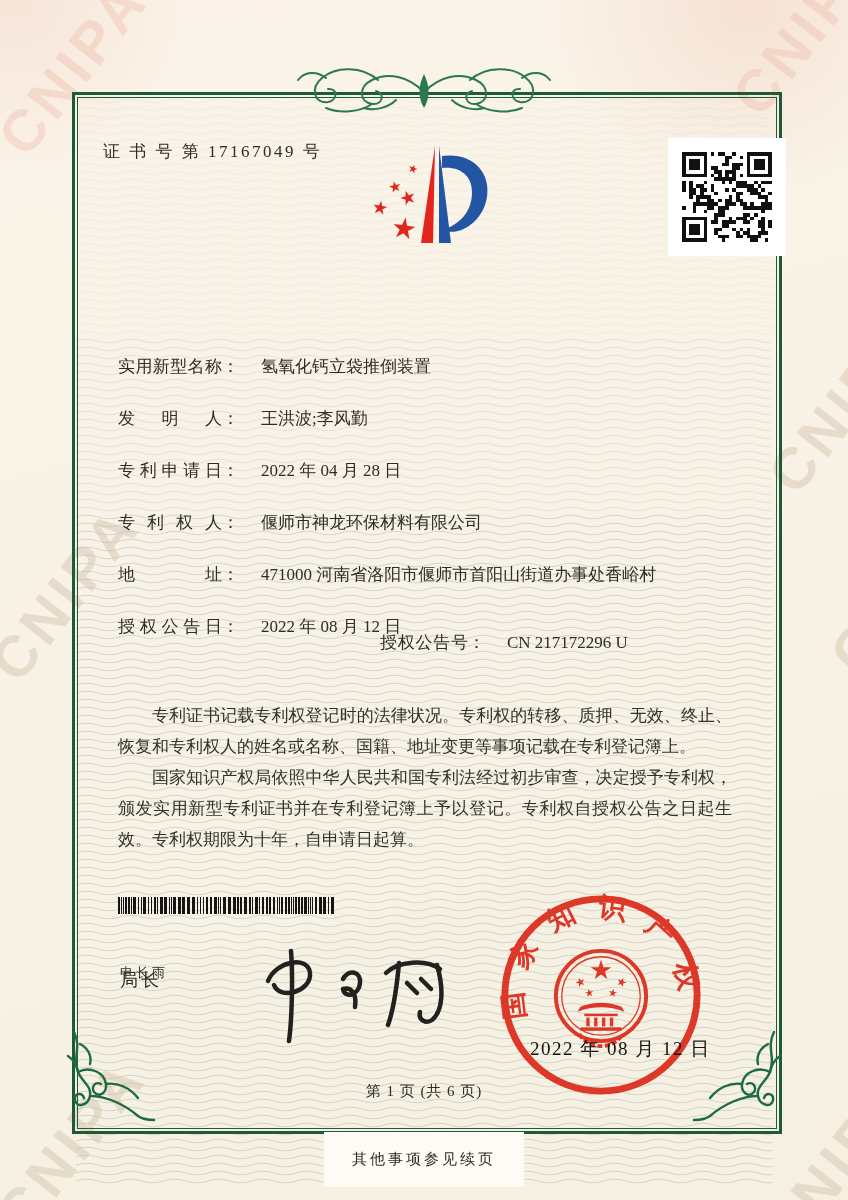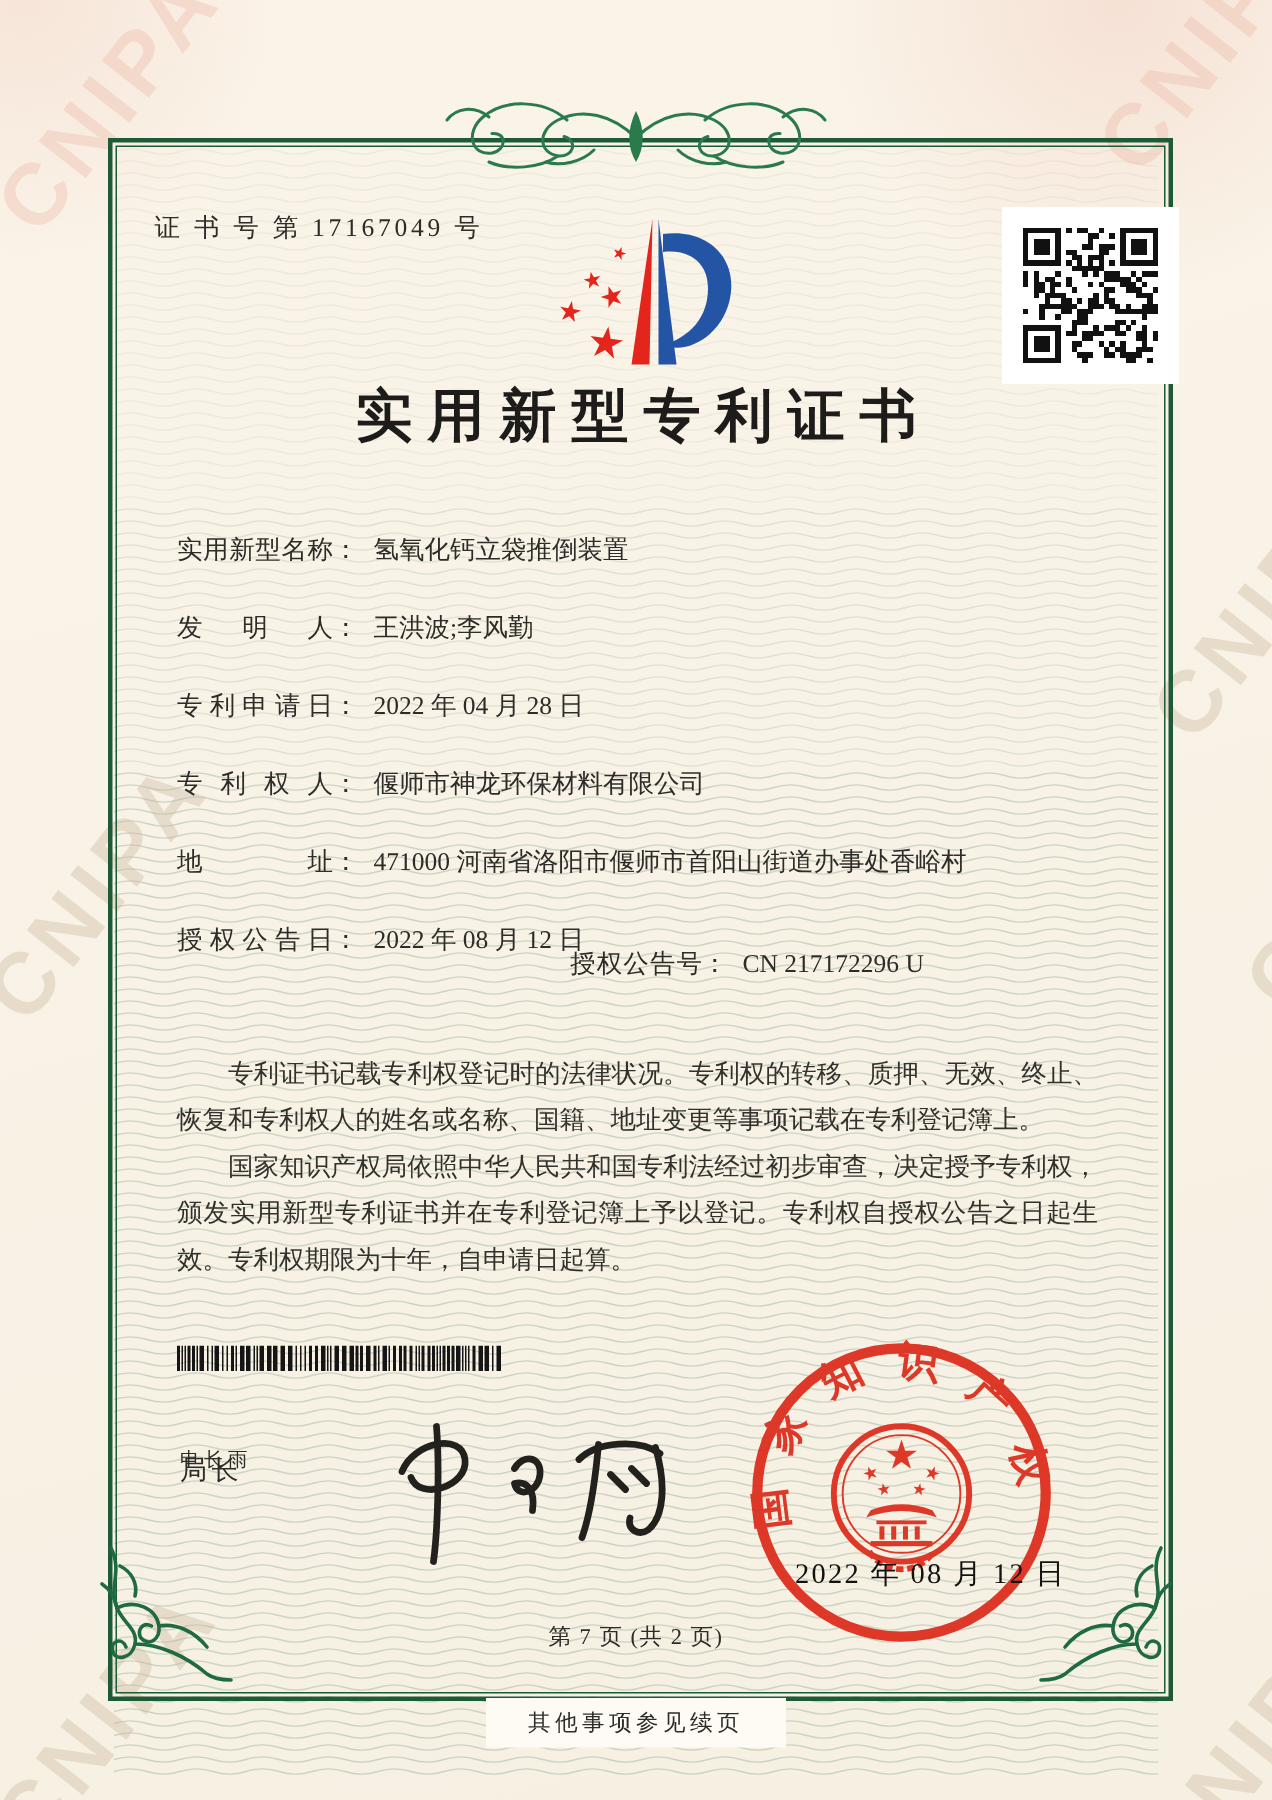--- a/index.html
+++ b/index.html
@@ -32,37 +32,37 @@
   #cert-no { position:absolute; left:103px; top:140px; font-size:17px; letter-spacing:2.5px; }
   #logo { position:absolute; left:350px; top:140px; }
   #qr-box { position:absolute; left:668px; top:138px; width:118px; height:118px; background:#fff; }
   #qr { position:absolute; left:14px; top:14px; }
   #title { position:absolute; left:72px; top:252px; width:704px; text-align:center;
            font-size:38px; font-weight:bold; letter-spacing:10px; color:#1d1c1a;
            text-indent:10px; }
   #fields { position:absolute; left:118px; top:355px; width:620px; font-size:17px; }
   .row { height:52px; position:relative; white-space:nowrap; }
   .fl  { display:inline-block; width:104px; text-align:justify; text-align-last:justify; vertical-align:top; }
-  .fv  { margin-left:10px; }
+  .fv  { margin-left:22px; }
   .g2  { position:absolute; left:262px; top:16px; }
   .fl2 { display:inline-block; width:88px; text-align:justify; text-align-last:justify; }
   #paras { position:absolute; left:118px; top:700px; width:614px; font-size:17px;
            line-height:31px; text-align:justify; color:#33312c; }
   #paras p { margin:0; text-indent:2em; }
   #barcode { position:absolute; left:118px; top:897px; }
   #commissioner-title { position:absolute; left:120px; top:968px; font-size:18px; letter-spacing:3px;text-align:center; }
   #commissioner-name  { position:absolute; left:120px; top:964px; font-size:13px; letter-spacing:3px; }
   #signature { position:absolute; left:248px; top:945px; }
   #seal { position:absolute; left:498px; top:892px; opacity:.95; }
   #seal-date { position:absolute; left:530px; top:1036px; font-size:19px; letter-spacing:1.5px;
                color:#14120f; white-space:nowrap; z-index:7; }
   #page-indicator { position:absolute; left:0; top:1082px; width:848px; text-align:center;
                     font-size:15px; letter-spacing:1px; }
   #note-box { position:absolute; left:50%; top:1132px; transform:translateX(-50%);
-              background:#fdfbf3; padding:7px 28px; font-size:15px; letter-spacing:3px;
+              background:#fdfbf3; padding:18px 28px; font-size:15px; letter-spacing:3px;
               z-index:6; white-space:nowrap; }
 </style>
 </head>
 <body>
 
 <svg id="waves" width="696" height="1092" viewBox="0 0 696 1092">
     <path d="M0 6 q11 -3.5 22 0 t22 0 q11 -3.5 22 0 t22 0 q11 -3.5 22 0 t22 0 q11 -3.5 22 0 t22 0 q11 -3.5 22 0 t22 0 q11 -3.5 22 0 t22 0 q11 -3.5 22 0 t22 0 q11 -3.5 22 0 t22 0 q11 -3.5 22 0 t22 0 q11 -3.5 22 0 t22 0 q11 -3.5 22 0 t22 0 q11 -3.5 22 0 t22 0 q11 -3.5 22 0 t22 0 q11 -3.5 22 0 t22 0 q11 -3.5 22 0 t22 0 q11 -3.5 22 0 t22 0" fill="none" stroke="#9fb8a6" stroke-width="0.9" opacity="0.14"></path>
     <path d="M0 14 q11 -3.5 22 0 t22 0 q11 -3.5 22 0 t22 0 q11 -3.5 22 0 t22 0 q11 -3.5 22 0 t22 0 q11 -3.5 22 0 t22 0 q11 -3.5 22 0 t22 0 q11 -3.5 22 0 t22 0 q11 -3.5 22 0 t22 0 q11 -3.5 22 0 t22 0 q11 -3.5 22 0 t22 0 q11 -3.5 22 0 t22 0 q11 -3.5 22 0 t22 0 q11 -3.5 22 0 t22 0 q11 -3.5 22 0 t22 0 q11 -3.5 22 0 t22 0 q11 -3.5 22 0 t22 0" fill="none" stroke="#9fb8a6" stroke-width="0.9" opacity="0.14"></path>
     <path d="M0 22 q11 -3.5 22 0 t22 0 q11 -3.5 22 0 t22 0 q11 -3.5 22 0 t22 0 q11 -3.5 22 0 t22 0 q11 -3.5 22 0 t22 0 q11 -3.5 22 0 t22 0 q11 -3.5 22 0 t22 0 q11 -3.5 22 0 t22 0 q11 -3.5 22 0 t22 0 q11 -3.5 22 0 t22 0 q11 -3.5 22 0 t22 0 q11 -3.5 22 0 t22 0 q11 -3.5 22 0 t22 0 q11 -3.5 22 0 t22 0 q11 -3.5 22 0 t22 0 q11 -3.5 22 0 t22 0" fill="none" stroke="#9fb8a6" stroke-width="0.9" opacity="0.14"></path>
     <path d="M0 30 q11 -3.5 22 0 t22 0 q11 -3.5 22 0 t22 0 q11 -3.5 22 0 t22 0 q11 -3.5 22 0 t22 0 q11 -3.5 22 0 t22 0 q11 -3.5 22 0 t22 0 q11 -3.5 22 0 t22 0 q11 -3.5 22 0 t22 0 q11 -3.5 22 0 t22 0 q11 -3.5 22 0 t22 0 q11 -3.5 22 0 t22 0 q11 -3.5 22 0 t22 0 q11 -3.5 22 0 t22 0 q11 -3.5 22 0 t22 0 q11 -3.5 22 0 t22 0 q11 -3.5 22 0 t22 0" fill="none" stroke="#9fb8a6" stroke-width="0.9" opacity="0.14"></path>
@@ -466,21 +466,20 @@
         <rect x="19" y="23" width="1" height="1" fill="#111"></rect>
         <rect x="20" y="23" width="1" height="1" fill="#111"></rect>
         <rect x="21" y="23" width="1" height="1" fill="#111"></rect>
         <rect x="11" y="24" width="1" height="1" fill="#111"></rect>
         <rect x="19" y="24" width="1" height="1" fill="#111"></rect>
         <rect x="20" y="24" width="1" height="1" fill="#111"></rect>
         <rect x="23" y="24" width="1" height="1" fill="#111"></rect>
       </svg>
   </div>
 
-  <div id="title">实用新型专利证书</div>
 
   <div id="fields">
     <div class="row">
       <span class="fl">实用新型名称</span><span>：</span><span class="fv">氢氧化钙立袋推倒装置</span>
     </div>
     <div class="row">
       <span class="fl">发明人</span><span>：</span><span class="fv">王洪波;李风勤</span>
     </div>
     <div class="row">
       <span class="fl">专利申请日</span><span>：</span><span class="fv">2022 年 04 月 28 日</span>
@@ -609,16 +608,16 @@
         <rect x="98" y="128" width="3.4" height="9"></rect>
         <rect x="106" y="128" width="3.4" height="9"></rect>
         <rect x="114" y="128" width="3.4" height="9"></rect>
         <rect x="84" y="138" width="42" height="3.5"></rect>
       </g>
       <path d="M83 145 A 26 26 0 0 0 127 145" fill="none" stroke="#dd2f1e" stroke-width="4" stroke-dasharray="5 2.5"></path>
     </g>
   </svg>
   <div id="seal-date">2022 年 08 月 12 日</div>
 
-  <div id="page-indicator">第 7 页 (共 2 页)</div>
+  <div id="page-indicator">第 1 页 (共 6 页)</div>
   <div id="note-box">其他事项参见续页</div>
 
 </div>
 
 </body></html>

